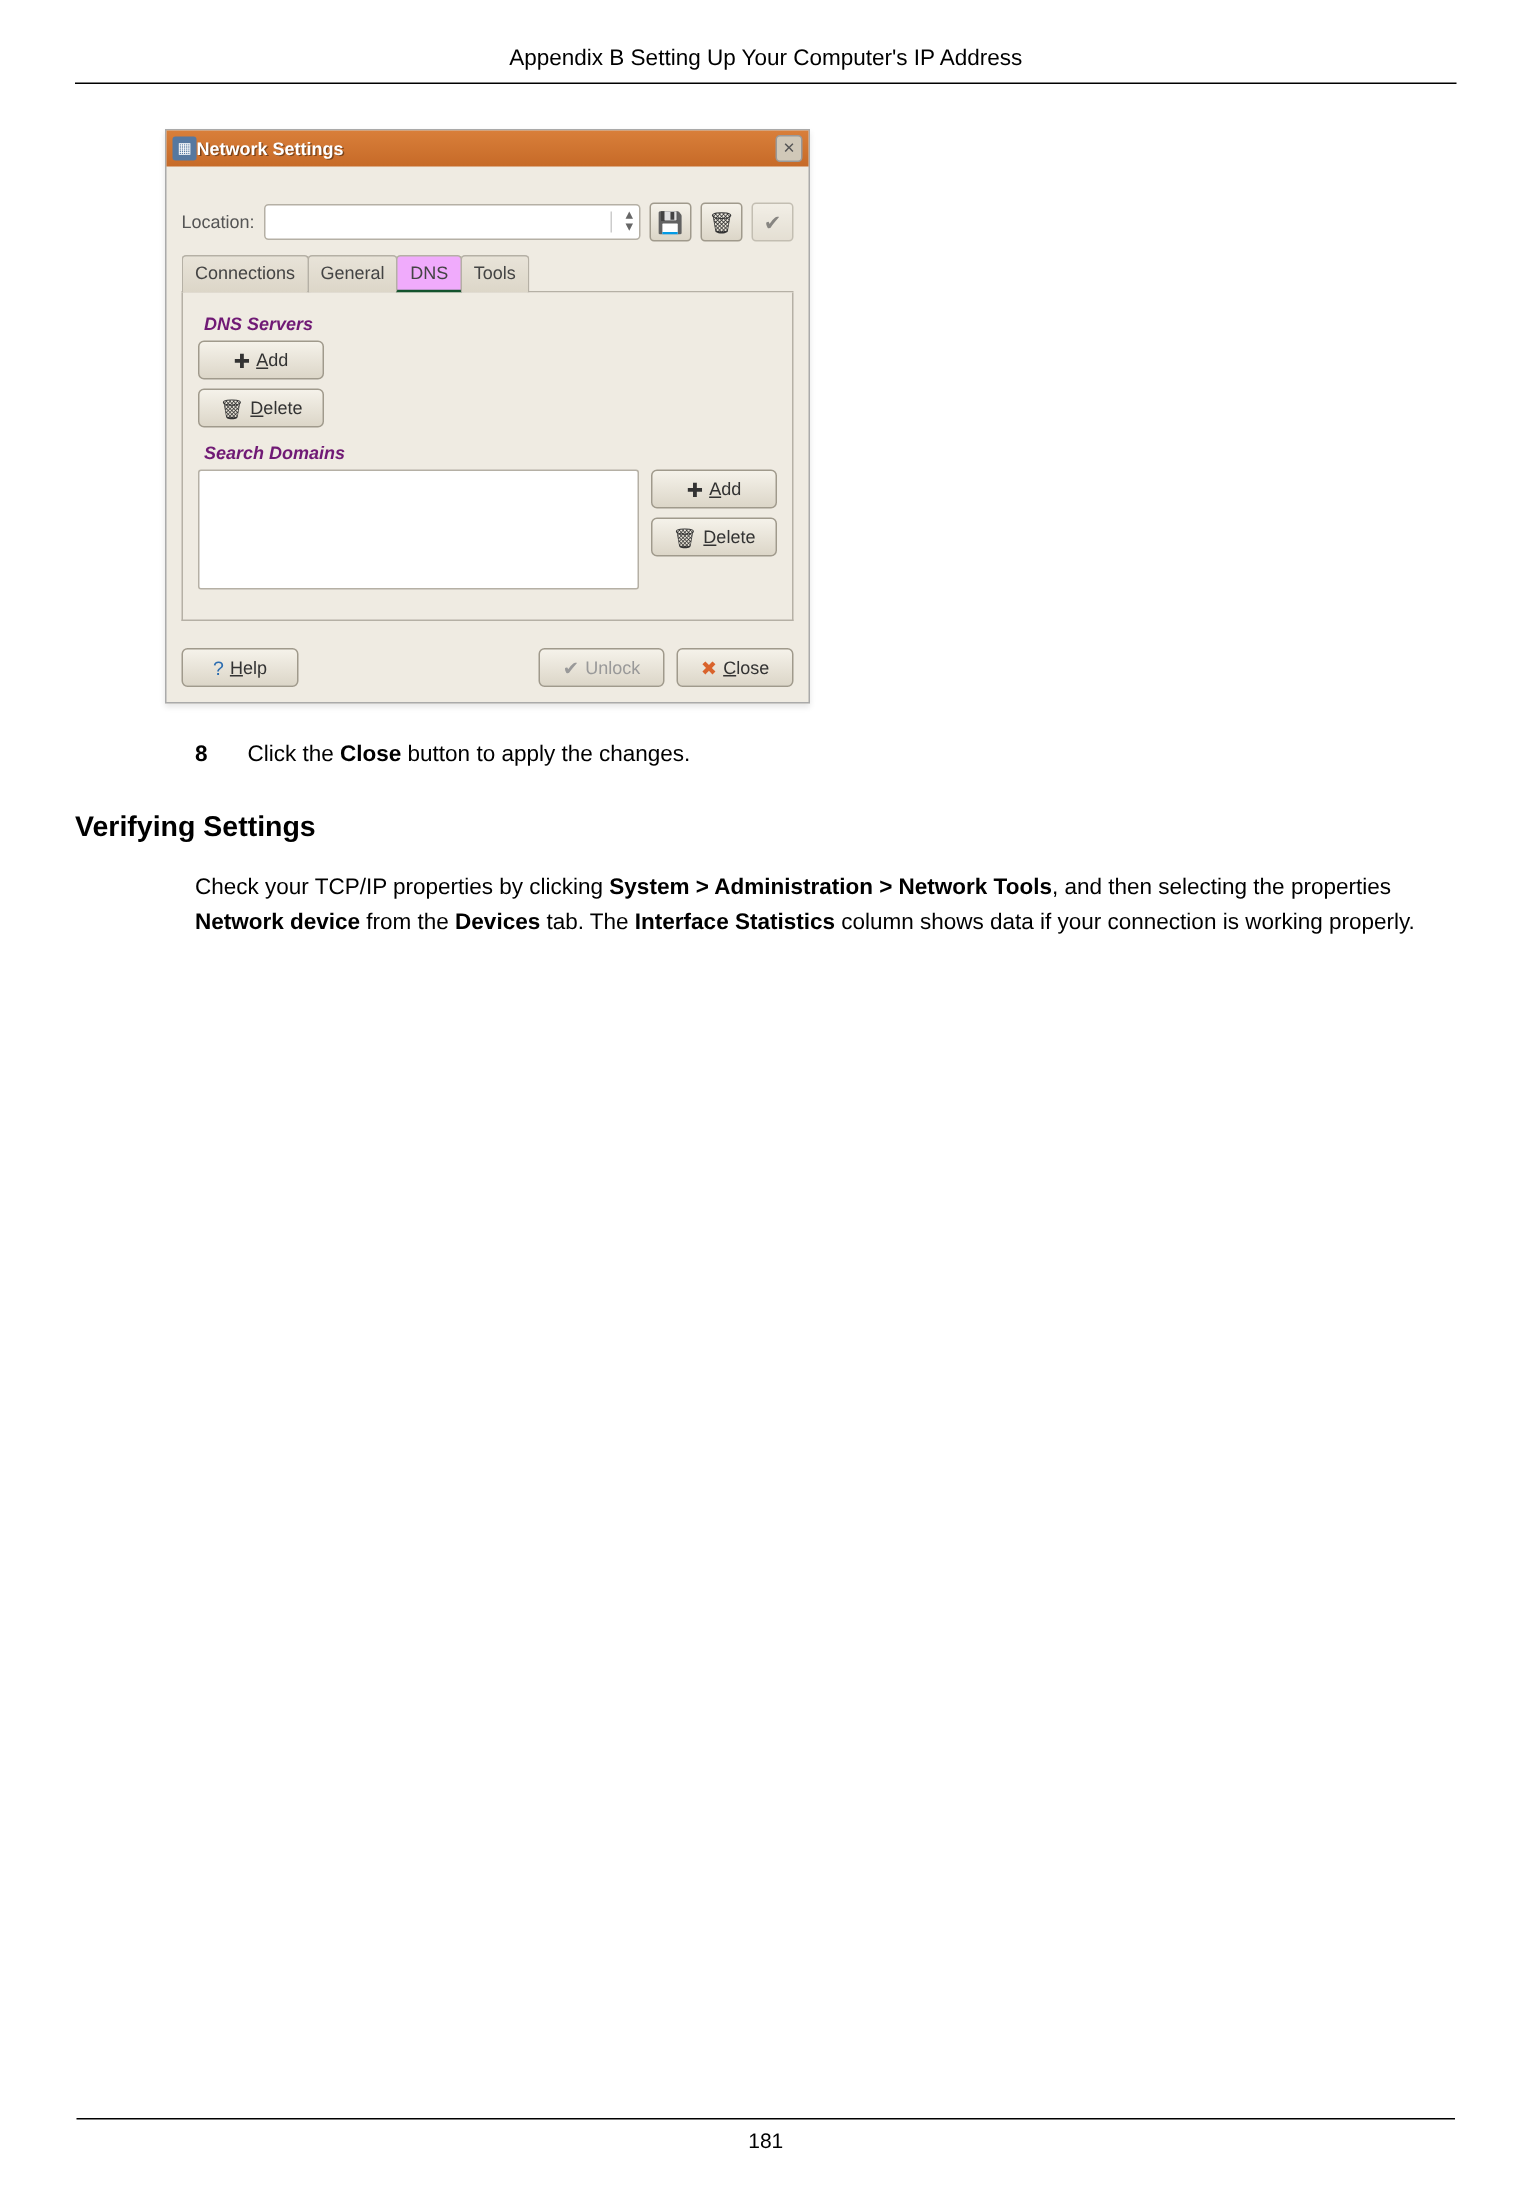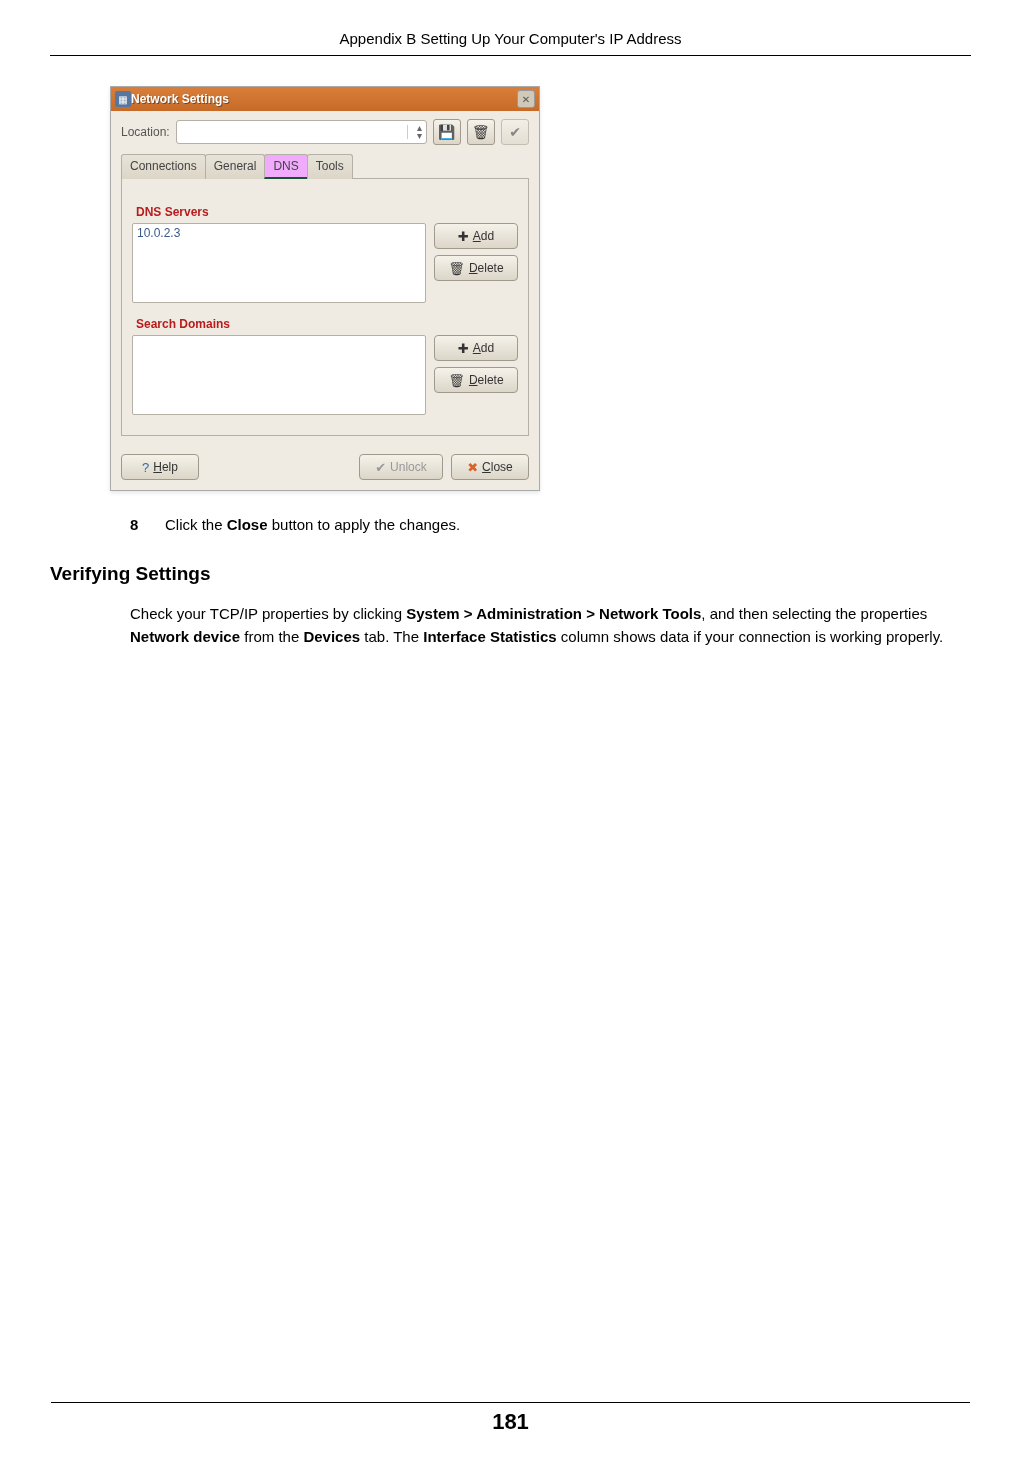--- a/index.html
+++ b/index.html
@@ -50,21 +50,21 @@
     text-shadow: 1px 1px 0 rgba(0,0,0,0.4);
   }
   .titlebar .closebtn {
     width:18px;height:18px;
     background:#d0c8b8;
     border:1px solid #999;
     border-radius:3px;
     display:flex;align-items:center;justify-content:center;
     font-size:10px;color:#555;
   }
-  .winbody { padding: 8px 10px 10px 10px; font-size: 12px; color:#333; }
+  .winbody { padding: 24px 10px 10px 10px; font-size: 12px; color:#333; }
   .loc-row { display:flex; align-items:center; gap:6px; margin-bottom:8px; }
   .loc-label { color:#555; }
   .loc-combo {
     flex:1; height:24px;
     background:#fff; border:1px solid #b5b0a5;
     border-radius:3px;
     position:relative;
   }
   .loc-combo::after{
     content:"";
@@ -94,21 +94,21 @@
     top:1px;
     border-radius:3px 3px 0 0;
   }
   .tab.active { background:#f0abfc; border-bottom:2px solid #14532d; }
   .tabcontent {
     border:1px solid #b5b0a5;
     border-top:none;
     padding:12px 10px 10px 10px;
     background:#efebe2;
   }
-  .group-label { font-weight:bold; color:#b91c1c; font-size:12px; margin:14px 0 4px 4px;}
+  .group-label { font-weight:bold; color:#701a75; font-size:12px; margin:2px 0 4px 4px;font-style:italic;}
   .group-row { display:flex; gap:8px; margin-bottom:10px;}
   .listbox {
     flex:1;
     background:#fff;
     border:1px solid #b5b0a5;
     height:80px;
     border-radius:2px;
     padding:2px 4px;
   }
   .listbox .entry { color:#3a5a8a; font-size:12px; }
@@ -138,21 +138,21 @@
   h3.sect { font-size:19px; font-weight:bold; margin:0 0 18px 0; }
   .para { font-size:15px; line-height:1.5; margin-left:80px; max-width:860px; }
   .footer {
     position:absolute;
     bottom:30px;
     left:0; right:0;
     text-align:center;
   }
   .footer-line { border-top:1px solid #000; width:90%; margin:0 auto 6px auto; }
   .footer-txt { font-size:15px; }
-  .footer-pg { font-size:22px; font-weight:bold; }
+  .footer-pg { font-size:14px; font-weight:normal; }
 </style>
 </head>
 <body>
 
 <div class="header-line">Appendix B Setting Up Your Computer's IP Address</div>
 
 <div class="screenshot">
   <div class="titlebar">
     <div class="app-icon">▦</div>
     <div class="title">Network Settings</div>
@@ -178,23 +178,20 @@
     <div class="tabs">
       <div class="tab">Connections</div>
       <div class="tab">General</div>
       <div class="tab active">DNS</div>
       <div class="tab">Tools</div>
     </div>
 
     <div class="tabcontent">
       <div class="group-label">DNS Servers</div>
       <div class="group-row">
-        <div class="listbox">
-          <div class="entry">10.0.2.3</div>
-        </div>
         <div class="btncol">
           <div class="gbtn">
               <span class="ico">✚</span>
               <span><span class="u">A</span>dd</span>
             </div>
           <div class="gbtn">
               <span class="ico">🗑</span>
               <span><span class="u">D</span>elete</span>
             </div>
         </div>

